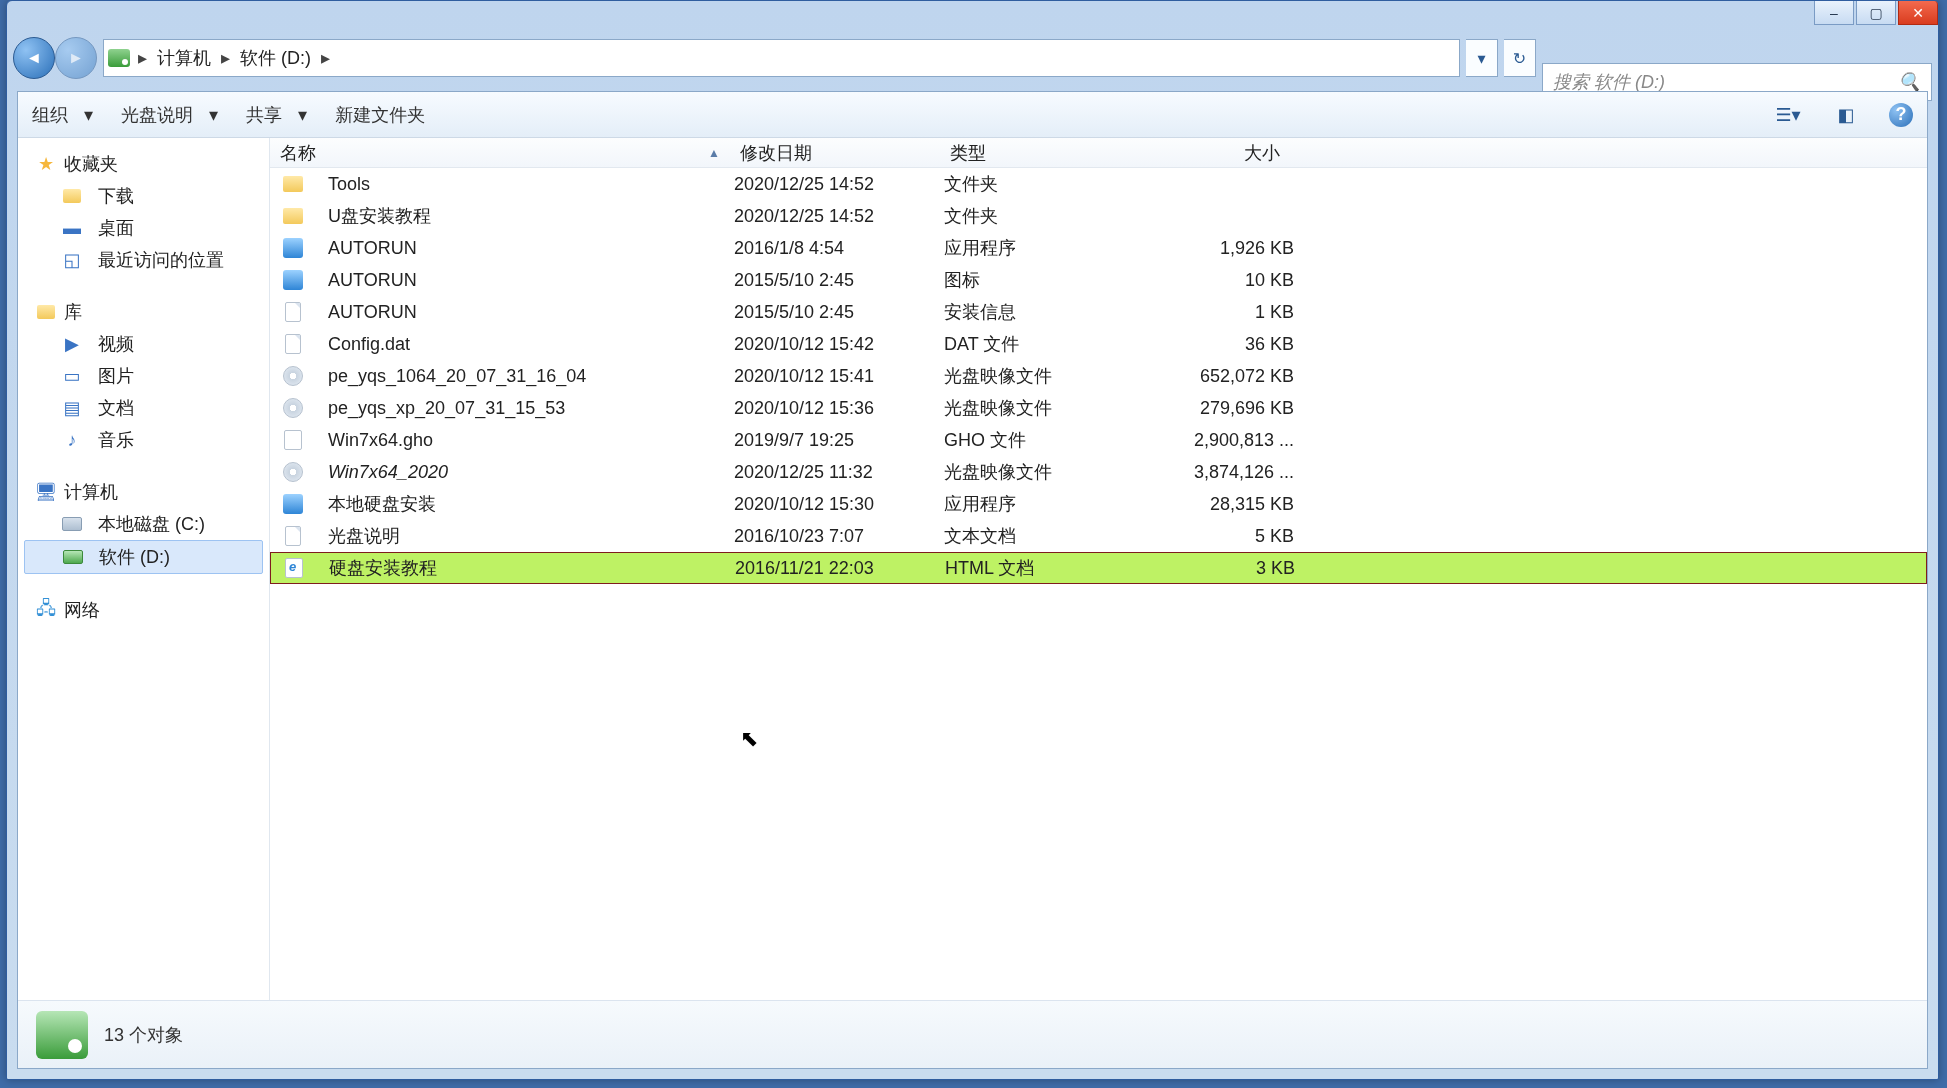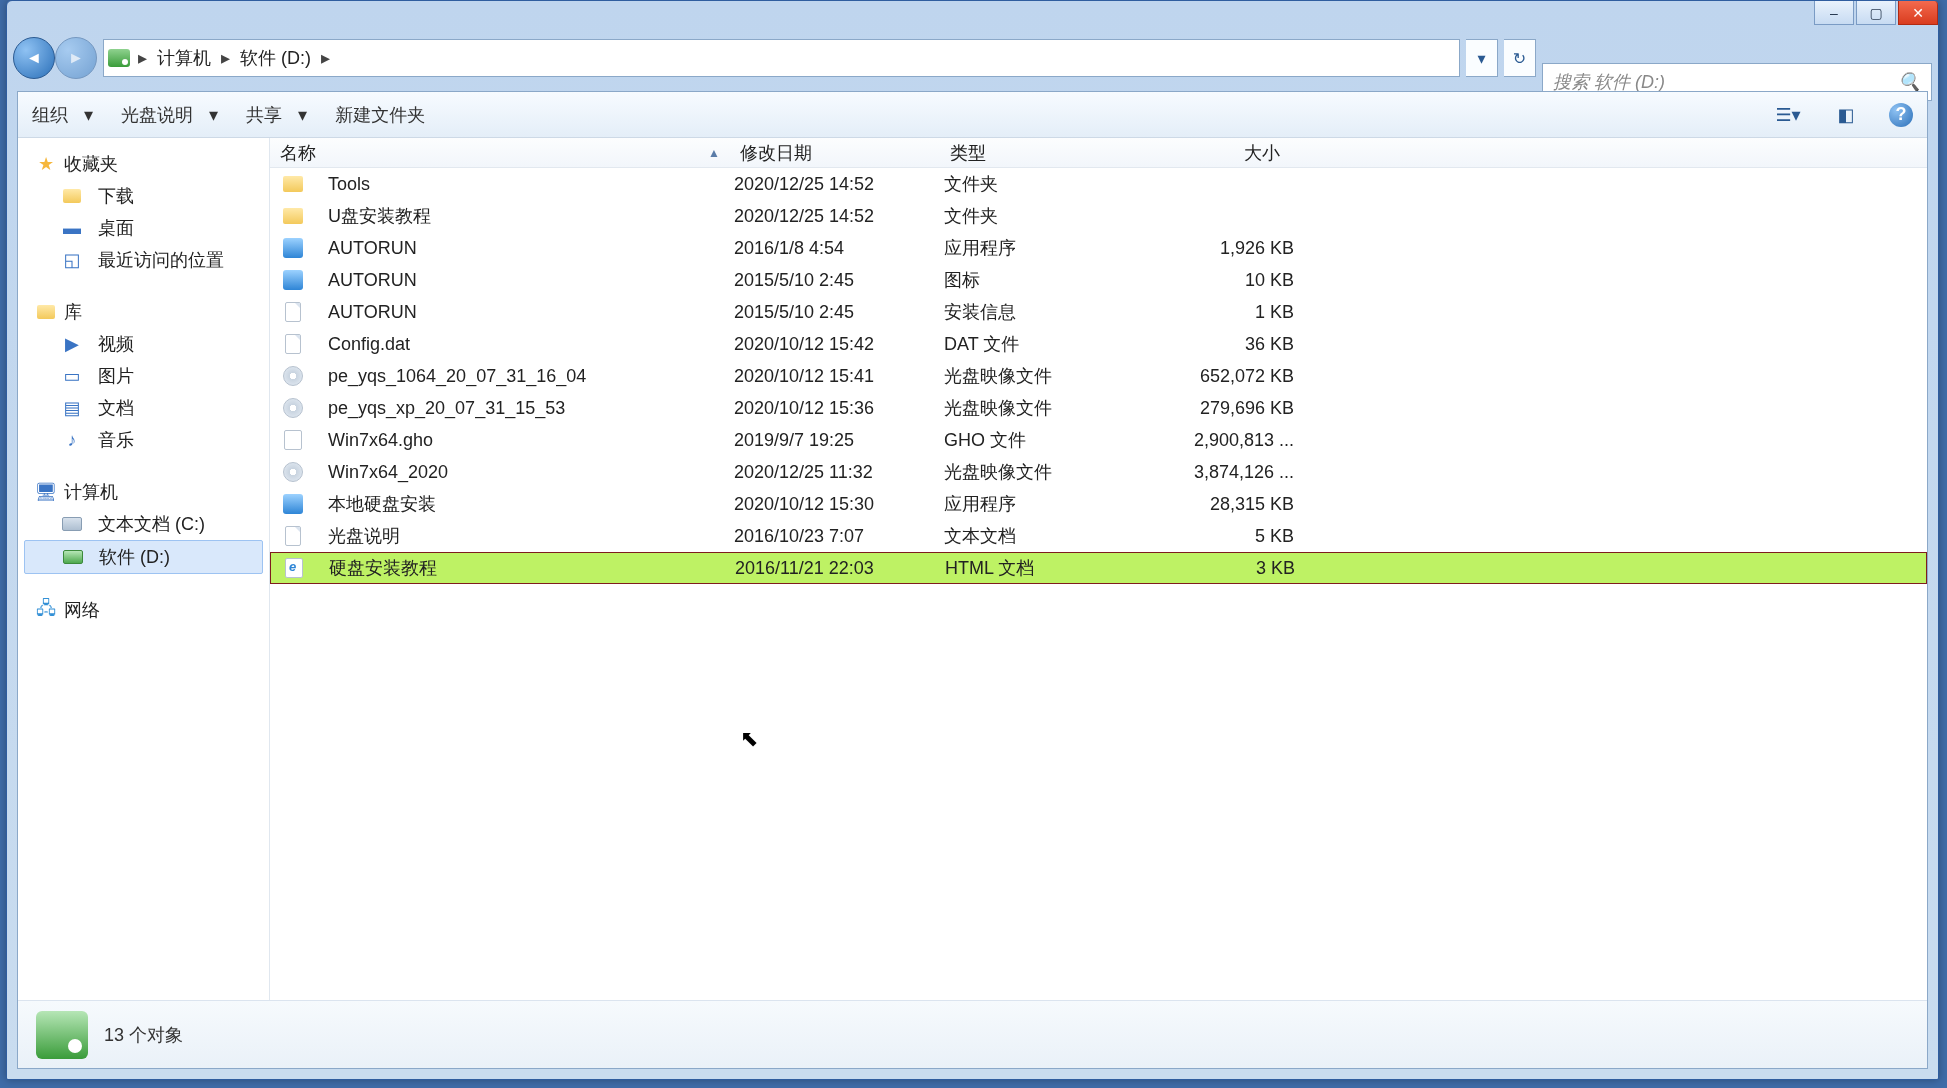--- a/index.html
+++ b/index.html
@@ -213,21 +213,21 @@
         </div>
         <div class="group">
           <div class="ghead">
               <span class="sb-icon ico-blue">🖥</span>
               <span>计算机</span>
             </div>
           <div class="gitem">
               <span class="sb-icon">
                 <span class="ico-drive"></span>
               </span>
-              <span>文本文档 (C:)</span>
+              <span>本地磁盘 (C:)</span>
             </div>
           <div class="gitem selected">
               <span class="sb-icon">
                 <span class="ico-drive green"></span>
               </span>
               <span>软件 (D:)</span>
             </div>
         </div>
         <div class="group">
           <div class="ghead">
@@ -341,21 +341,21 @@
                 <span class="fi">
                   <span class="fi-gho"></span>
                 </span>
                 <span>Win7x64.gho</span>
               </div>
               <div class="c-date">2019/9/7 19:25</div>
               <div class="c-type">GHO 文件</div>
               <div class="c-size">2,900,813 ...</div>
             </div>
             <div class="row">
-              <div class="c-name" style="display:flex;align-items:center;">
+              <div class="c-name" style="display:flex;align-items:center;font-style:italic;">
                 <span class="fi">
                   <span class="fi-cd"></span>
                 </span>
                 <span>Win7x64_2020</span>
               </div>
               <div class="c-date">2020/12/25 11:32</div>
               <div class="c-type">光盘映像文件</div>
               <div class="c-size">3,874,126 ...</div>
             </div>
             <div class="row">

